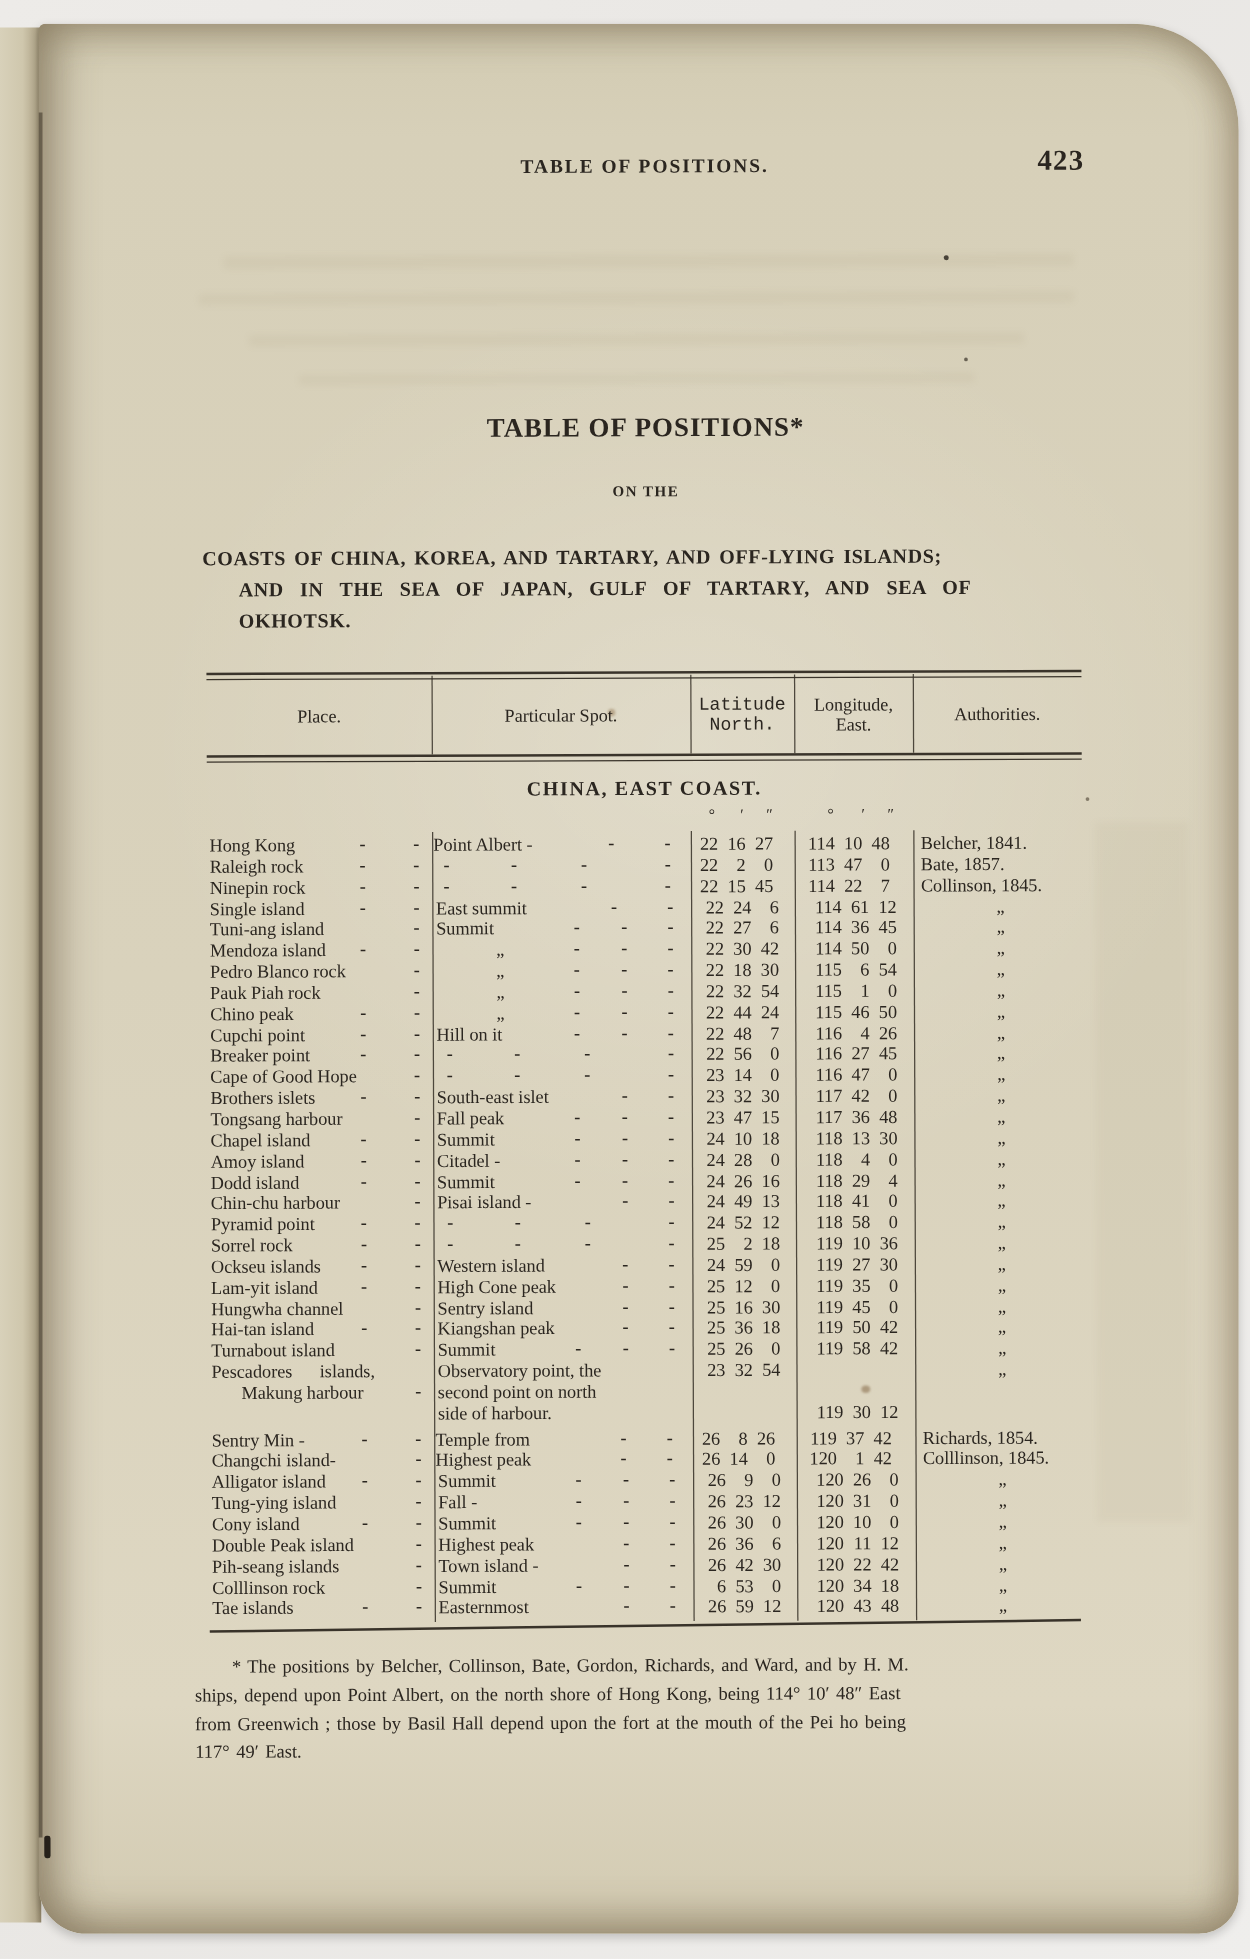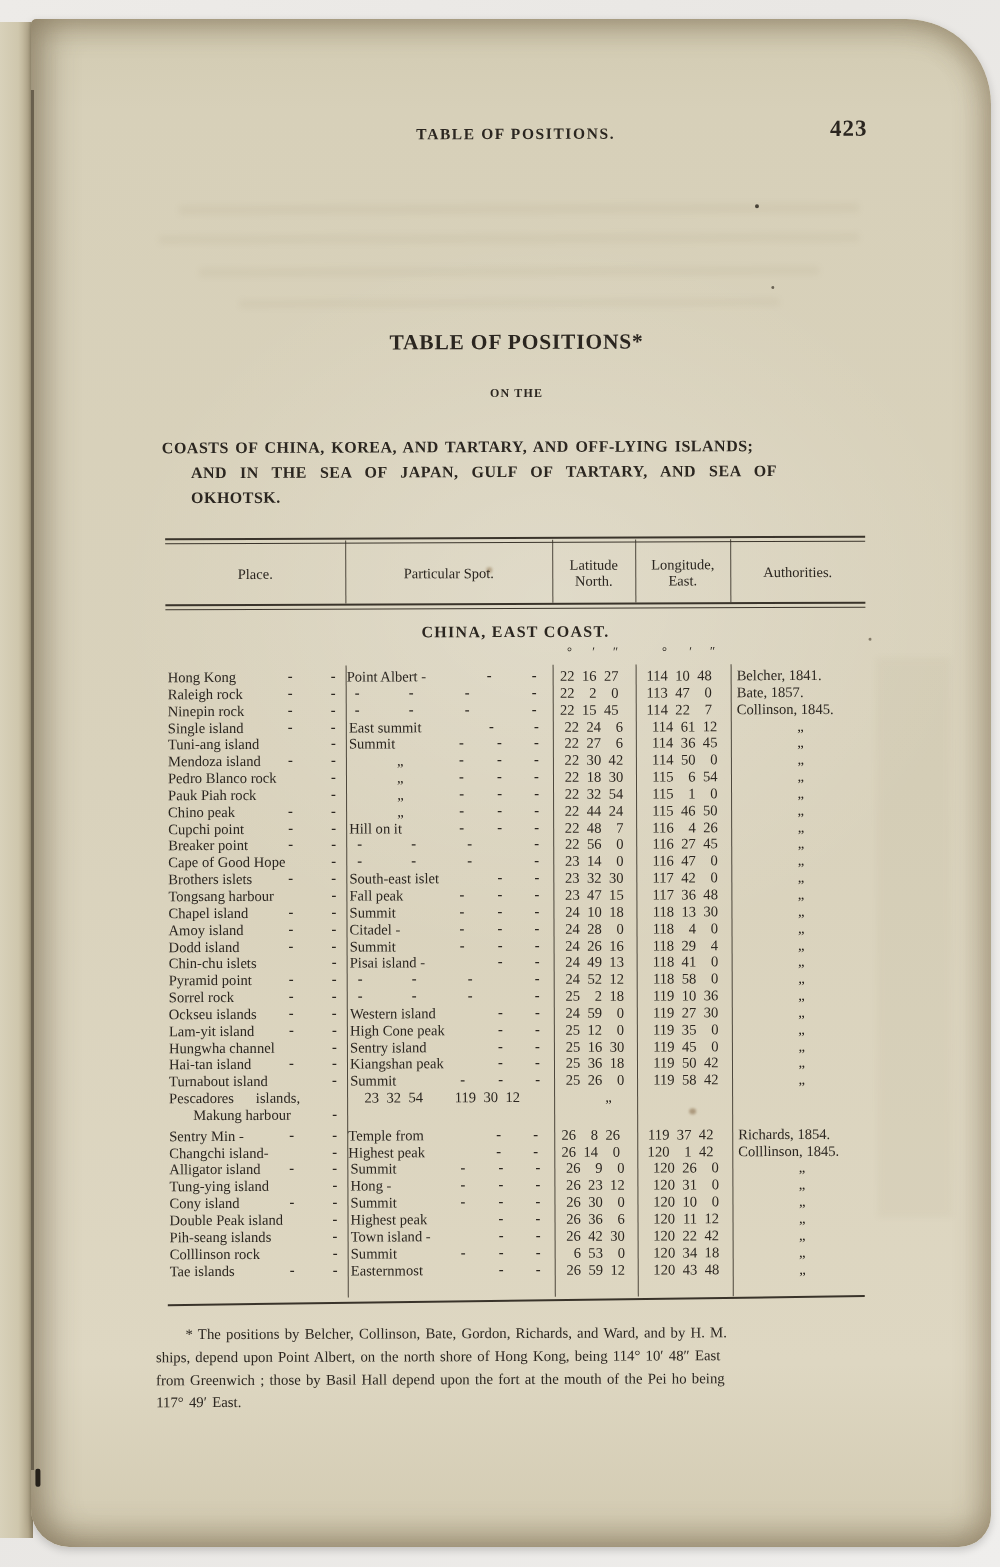--- a/index.html
+++ b/index.html
@@ -38,41 +38,41 @@
     font-size:12px;font-weight:bold;letter-spacing:1.2px;}
   .subtitle{position:absolute;top:416px;left:132px;width:725px;
     font-size:16px;font-weight:bold;letter-spacing:.5px;line-height:24.8px;word-spacing:2px;}
   .subtitle .sl:nth-child(2){padding-left:29px;word-spacing:8.5px;}
   .subtitle .sl:nth-child(3){padding-left:29px;}
   
   .table-wrap{position:absolute;left:135px;top:518px;width:700px;}
   .hrule{position:absolute;left:0;width:700px;height:1.7px;background:#3a342b;}
   .thead{position:absolute;top:7px;left:0;width:700px;height:58px;display:flex;
     align-items:center;text-align:center;font-size:14.5px;line-height:16.5px;}
-  .hc-place{width:180px;}.hc-spot{width:207px;}.hc-lat{width:83px;}
+  .hc-place{width:180px;}.hc-spot{width:207px;}.hc-lat{width:83px;font-family:Liberation Mono, monospace;}
   .hc-lon{width:95px;}.hc-auth{width:135px;}
   .vline{position:absolute;width:1.4px;background:rgba(52,46,36,.85);}
   .vh{top:3px;height:63px;}
   .vb{top:128px;height:632px;}
   .v1{left:180px;}.v2{left:387px;}.v3{left:470px;}.v4{left:565px;}
   .section-head{position:absolute;top:86px;left:0;width:700px;text-align:center;
     font-size:16px;font-weight:bold;letter-spacing:1.3px;}
   .units{position:absolute;top:108px;left:387px;display:flex;font-size:12.5px;}
   .ug-lat{width:83px;padding-left:4px;display:flex;}
   .ug-lon{width:95px;padding-left:10px;display:flex;}
   .u{display:inline-block;text-align:center;}
   .ug-lat .u:nth-child(1){width:26px;}.ug-lat .u:nth-child(2){width:22px;}.ug-lat .u:nth-child(3){width:22px;}
   .ug-lon .u:nth-child(1){width:30px;}.ug-lon .u:nth-child(2){width:22px;}.ug-lon .u:nth-child(3){width:22px;}
   .tbody{position:absolute;top:131px;left:0;width:700px;font-size:14.6px;}
   .trow{display:flex;line-height:16.85px;}
   .cell{position:relative;}
   .c-place{width:180px;padding-left:2px;}
   .c-spot{width:207px;padding-left:7px;}
   .c-lat{width:83px;padding-left:4px;display:flex;align-items:flex-start;}
-  .c-lon{width:95px;padding-left:10px;display:flex;align-items:flex-start;}
+  .c-lon{width:95px;padding-left:10px;display:flex;align-items:flex-end;}
   .c-auth{width:135px;padding-left:8px;}
   .c-auth.ditto{padding-left:0;text-align:center;}
   .n{display:inline-block;text-align:right;white-space:nowrap;}
   .c-lat .n:nth-child(1){width:26px;}.c-lat .n:nth-child(2){width:22px;}.c-lat .n:nth-child(3){width:22px;}
   .c-lon .n:nth-child(1){width:30px;}.c-lon .n:nth-child(2){width:22px;}.c-lon .n:nth-child(3){width:22px;}
   .cline{position:relative;height:16.85px;white-space:nowrap;}
   .cline.indent{padding-left:24px;}
   .cline.ditto-spot{padding-left:48px;}
   .dash{position:absolute;top:-1px;font-weight:600;}
   
@@ -479,21 +479,21 @@
           </div>
           <div class="cell c-lon">
             <span class="n">118</span>
             <span class="n">29</span>
             <span class="n">4</span>
           </div>
           <div class="cell c-auth ditto">„</div>
         </div>
         <div class="trow">
           <div class="cell c-place">
-            <div class="cline"><span>Chin-chu islets</span><span class="dash" style="left: 163px;">-</span></div>
+            <div class="cline"><span>Chin-chu harbour</span><span class="dash" style="left: 163px;">-</span></div>
           </div>
           <div class="cell c-spot">
             <div class="cline"><span>Pisai island -</span><span class="dash" style="left: 148px;">-</span><span class="dash" style="left: 185px;">-</span></div>
           </div>
           <div class="cell c-lat">
             <span class="n">24</span>
             <span class="n">49</span>
             <span class="n">13</span>
           </div>
           <div class="cell c-lon">
@@ -634,20 +634,25 @@
             <span class="n">58</span>
             <span class="n">42</span>
           </div>
           <div class="cell c-auth ditto">„</div>
         </div>
         <div class="trow">
           <div class="cell c-place">
             <div class="cline"><span>Pescadores   islands,</span></div>
             <div class="cline indent"><span>Makung harbour</span><span class="dash" style="left: 163px;">-</span></div>
           </div>
+          <div class="cell c-spot">
+            <div class="cline"><span>Observatory point, the</span></div>
+            <div class="cline"><span>second point on north</span></div>
+            <div class="cline"><span>side of harbour.</span></div>
+          </div>
           <div class="cell c-lat">
             <span class="n">23</span>
             <span class="n">32</span>
             <span class="n">54</span>
           </div>
           <div class="cell c-lon">
             <span class="n">119</span>
             <span class="n">30</span>
             <span class="n">12</span>
           </div>
@@ -708,21 +713,21 @@
             <span class="n">26</span>
             <span class="n">0</span>
           </div>
           <div class="cell c-auth ditto">„</div>
         </div>
         <div class="trow">
           <div class="cell c-place">
             <div class="cline"><span>Tung-ying island</span><span class="dash" style="left: 163px;">-</span></div>
           </div>
           <div class="cell c-spot">
-            <div class="cline"><span>Hong -</span><span class="dash" style="left: 110px;">-</span><span class="dash" style="left: 148px;">-</span><span class="dash" style="left: 185px;">-</span></div>
+            <div class="cline"><span>Fall -</span><span class="dash" style="left: 110px;">-</span><span class="dash" style="left: 148px;">-</span><span class="dash" style="left: 185px;">-</span></div>
           </div>
           <div class="cell c-lat">
             <span class="n">26</span>
             <span class="n">23</span>
             <span class="n">12</span>
           </div>
           <div class="cell c-lon">
             <span class="n">120</span>
             <span class="n">31</span>
             <span class="n">0</span>

